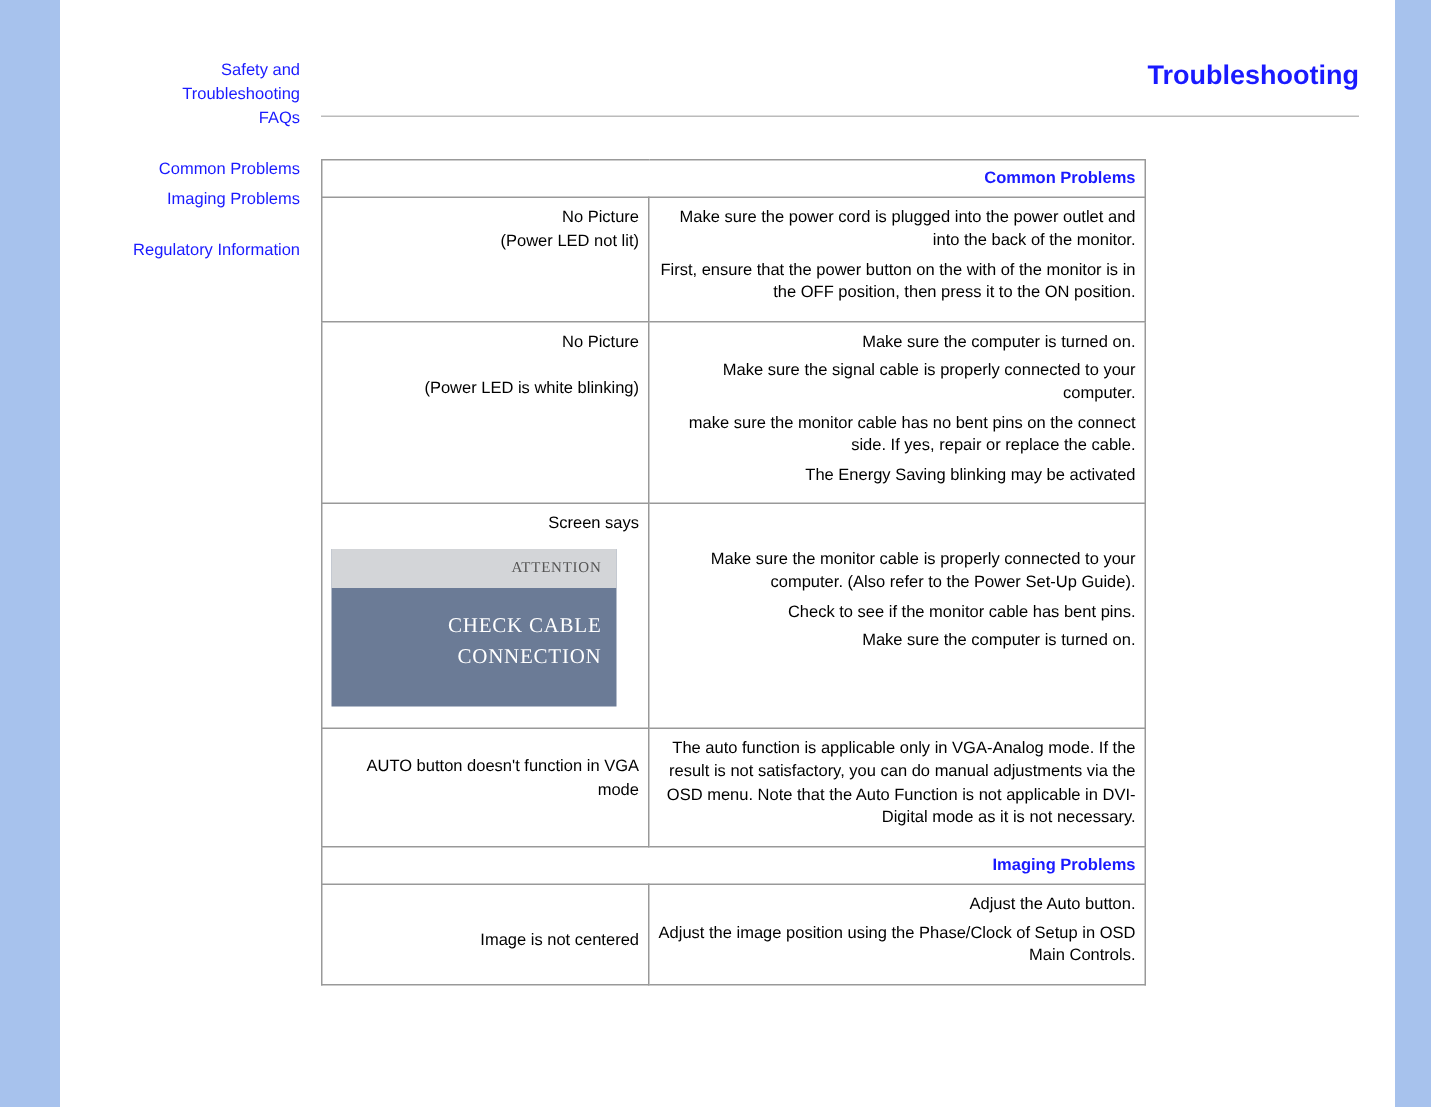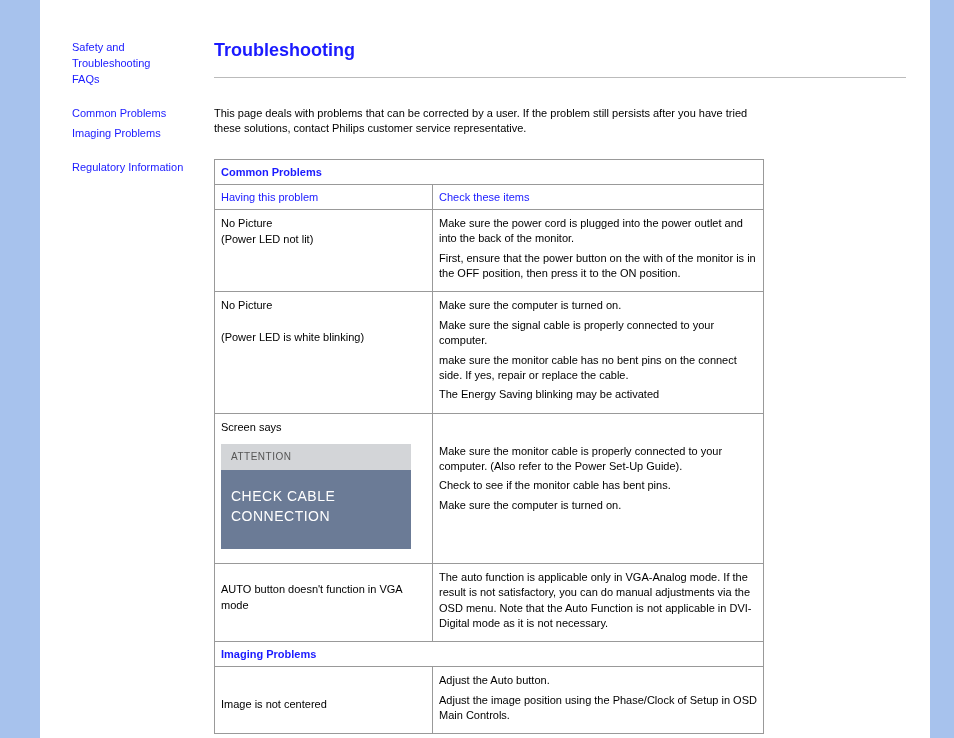--- a/index.html
+++ b/index.html
@@ -7,20 +7,21 @@
     font-family: Arial, Helvetica, sans-serif;
     background: #e8e8e8;
     width: 954px;
     height: 738px;
     overflow: hidden;
   }
   .page {
     display: flex;
     width: 100%;
     height: 100%;
+    text-align: right;
   }
   .left-bar {
     width: 40px;
     background: #a7c2ed;
     flex-shrink: 0;
   }
   .main-area {
     flex: 1;
     background: #ffffff;
     display: flex;
@@ -100,20 +101,21 @@
     line-height: 1.4;
     padding: 6px 6px 6px 30px;
     margin-left: 32px;
   }
   td.solution p { margin-bottom: 4px; }
   .monitor-box {
     background: #6b7b96;
     width: 190px;
     margin-top: 8px;
     padding: 0;
+    font-family: Liberation Serif, serif;
   }
   .monitor-box .attn {
     background: #d3d5d8;
     color: #555;
     font-size: 10px;
     letter-spacing: 0.5px;
     padding: 6px 10px;
   }
   .monitor-box .msg {
     color: #fff;
@@ -144,36 +146,31 @@
         <a href="#">Imaging Problems</a>
       </div>
       <div class="group">
         <a href="#">Regulatory Information</a>
       </div>
     </div>
 
     <div class="content">
       <h1 class="title">Troubleshooting</h1>
       <hr class="rule">
-      <p class="intro">This page deals with problems that can be corrected by a user. If the problem still persists after you have tried these solutions, contact Philips customer service representative.</p>
 
       <table class="trouble">
         <colgroup>
             <col style="width:218px">
             <col>
           </colgroup>
         <tbody>
             <tr>
           <td colspan="2" class="section-head">Common Problems</td>
         </tr>
         <tr>
-          <td class="col-head">Having this problem</td>
-          <td class="col-head">Check these items</td>
-        </tr>
-        <tr>
           <td class="problem">
             <span>No Picture</span><br>
             <span>(Power LED not lit)</span>
           </td>
           <td class="solution">
             <p>Make sure the power cord is plugged into the power outlet and into the back of the monitor.</p>
             <p>First, ensure that the power button on the with of the monitor is in the OFF position, then press it to the ON position.</p>
           </td>
         </tr>
         <tr>

